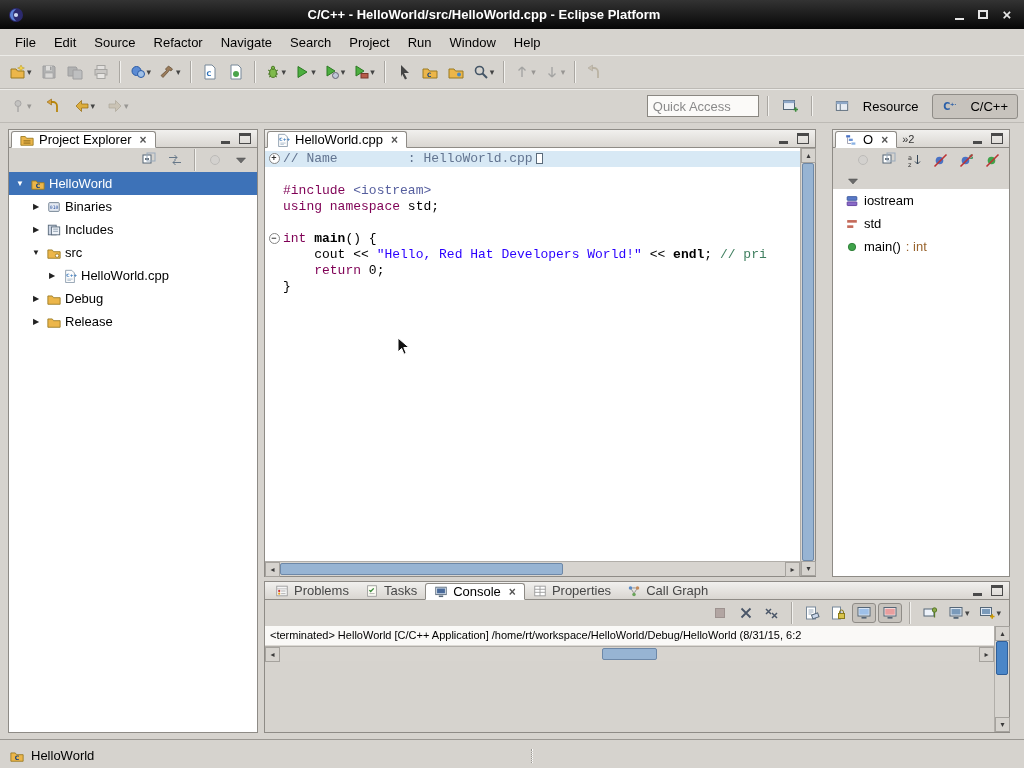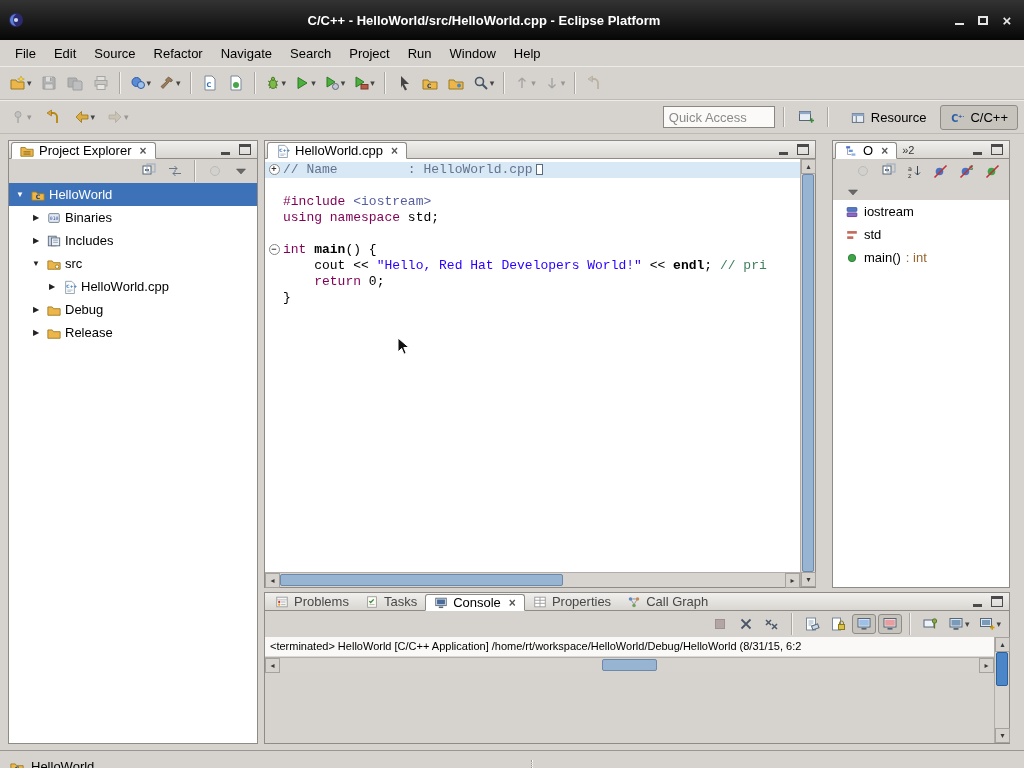--- a/index.html
+++ b/index.html
@@ -6,21 +6,21 @@
     --keyword:#7f0055; --string:#2a00ff; --comment:#3f7f5f; --comment-header:#627490;
     --include:#555e9e; --type-suffix:#99642d; --selection-bg:#3d72b8; --line-highlight:#d8e9f5;
     --window-bg:#d6d3ce; --titlebar-bg:#141414; --panel-border:#8e8b86;
     --scroll-thumb:#97b4d3; --console-scroll-thumb:#4a86c8;
   }
   *{box-sizing:border-box; margin:0; padding:0;}
   html,body{width:1024px;height:768px;overflow:hidden;}
   body{font-family:"Liberation Sans",sans-serif;font-size:13px;background:var(--window-bg);color:#000;position:relative;}
 
   
-  .titlebar{height:40px;background:linear-gradient(#333,#060606);display:flex;align-items:center;padding:0 8px;}
+  .titlebar{height:29px;background:linear-gradient(#333,#060606);display:flex;align-items:center;padding:0 8px;}
   .tb-title{flex:1;text-align:center;color:#fff;font-weight:bold;font-size:13px;white-space:nowrap;overflow:hidden;}
   .tb-ctls{display:flex;align-items:center;}
   .tb-ctl{width:18px;height:16px;display:flex;align-items:center;justify-content:center;margin-left:6px;}
   .ctl-min-glyph{width:9px;height:2px;background:#e6e6e6;margin-top:8px;}
   .ctl-max-glyph{width:10px;height:9px;border:2px solid #e6e6e6;}
   .ctl-close-glyph{color:#e6e6e6;font-size:15px;font-weight:bold;line-height:1;}
 
   
   .menubar{height:26px;display:flex;align-items:center;padding-left:6px;background:var(--window-bg);}
   .menu-item{padding:3px 9px;cursor:default;}
@@ -30,21 +30,21 @@
   .tb-btn .dd{font-size:9px;color:#444;margin-left:1px;}
   .tb-btn.pressed{background:#c7c3bd;border:1px solid #8f8c87;}
   .tb-btn.disabled{opacity:.42;filter:grayscale(75%);}
   .tb-sep{width:2px;height:22px;margin:0 5px;border-left:1px solid #aaa7a2;border-right:1px solid #f2f1ee;}
   .tb-sep2{width:2px;height:20px;margin:0 8px;border-left:1px solid #aaa7a2;border-right:1px solid #f2f1ee;}
   .nav-row{justify-content:space-between;}
   .nav-left{display:flex;align-items:center;gap:4px;}
   .nav-right{display:flex;align-items:center;}
   #quick-access{width:112px;height:22px;border:1px solid #8a8781;background:#fbfaf8;font:13px "Liberation Sans",sans-serif;padding:1px 5px;color:#0369a1;}
   #quick-access::placeholder{color:#8a8a8a;}
-  .persp{display:flex;align-items:flex-end;gap:6px;padding:4px 9px;margin-left:4px;border:1px solid transparent;border-radius:3px;}
+  .persp{display:flex;align-items:center;gap:14px;padding:4px 9px;margin-left:4px;border:1px solid transparent;border-radius:3px;}
   .persp.active{background:#c7c3bd;border:1px solid #8f8c87;}
 
   
   .icon{display:inline-flex;width:16px;height:16px;flex:none;}
   .icon svg{width:100%;height:100%;}
   .icon.sm{width:14px;height:14px;}
 
   
   .main{height:616px;display:flex;gap:6px;padding:6px 14px 6px 8px;}
   .panel{display:flex;flex-direction:column;background:var(--window-bg);border:1px solid var(--panel-border);min-width:0;min-height:0;}

